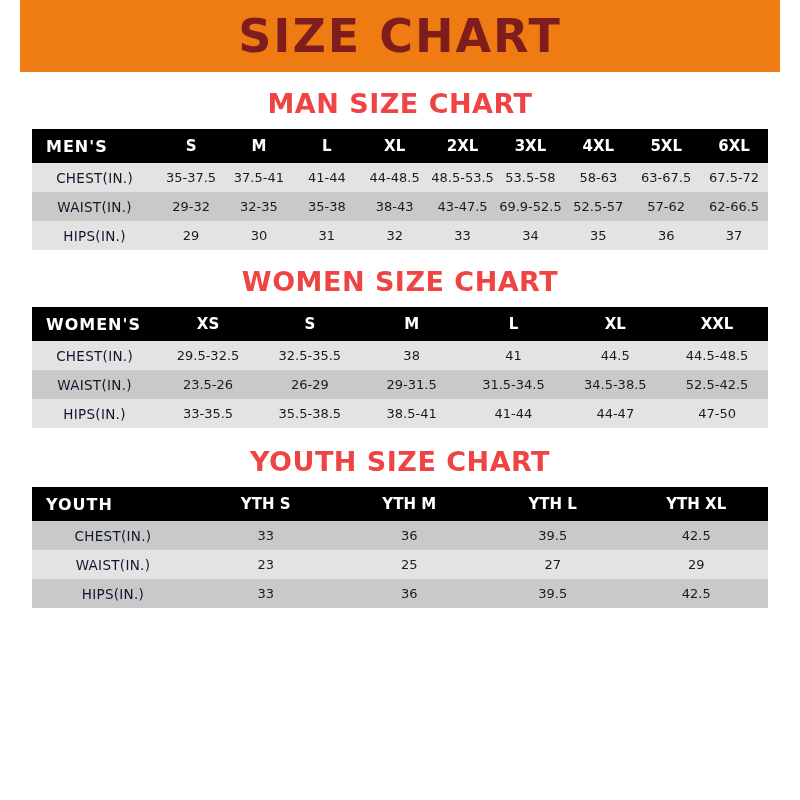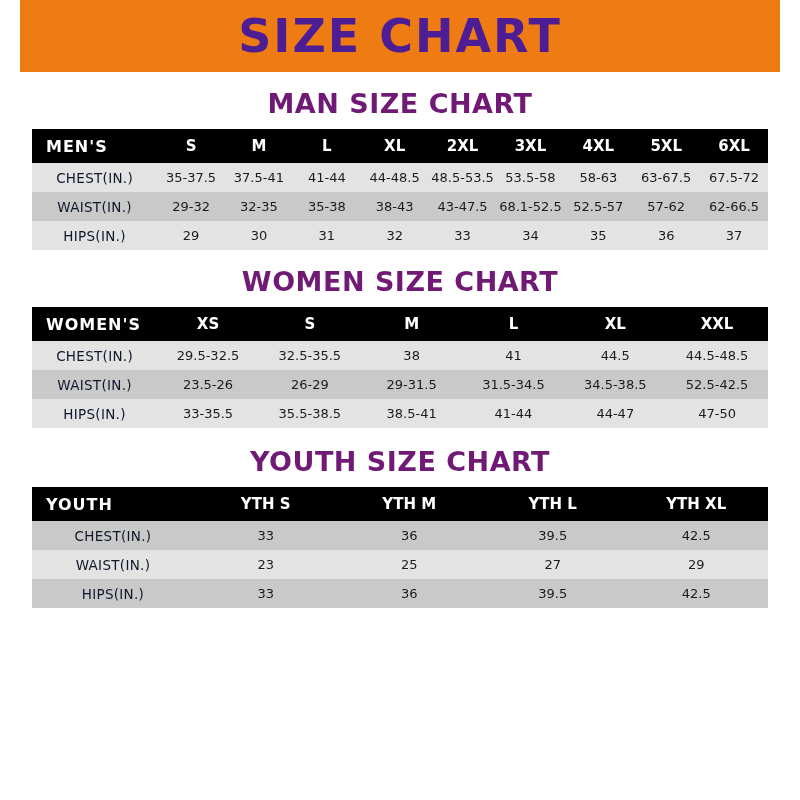--- a/index.html
+++ b/index.html
@@ -39,33 +39,33 @@
   }
   .banner .white-block-left { left: 0; width: 20px; }
   .banner .white-block-right { right: 0; width: 20px; }
   .banner-title {
     position: relative;
     z-index: 2;
     font-family: "DejaVu Sans", sans-serif;
     font-weight: bold;
     font-size: 46px;
     letter-spacing: 2px;
-    color: #4c1d95;
+    color: #7f1d1d;
     line-height: 1;
     text-align: center;
   }
 
   
   .section-title {
     text-align: center;
     font-family: "DejaVu Sans", sans-serif;
     font-weight: bold;
     font-size: 27px;
     letter-spacing: 0.5px;
-    color: #701a75;
+    color: #ef4444;
   }
   .sec1-title { margin-top: 16px; }
   .sec2-title { margin-top: 16px; }
   .sec3-title { margin-top: 18px; }
 
   
   .chart {
     margin: 10px 32px 0 32px;
     border-collapse: collapse;
     width: calc(100% - 64px);
@@ -172,21 +172,21 @@
           <td>63-67.5</td>
           <td>67.5-72</td>
         </tr>
         <tr class="row-dark">
           <td class="row-head">WAIST(IN.)</td>
           <td>29-32</td>
           <td>32-35</td>
           <td>35-38</td>
           <td>38-43</td>
           <td>43-47.5</td>
-          <td>68.1-52.5</td>
+          <td>69.9-52.5</td>
           <td>52.5-57</td>
           <td>57-62</td>
           <td>62-66.5</td>
         </tr>
         <tr class="row-light">
           <td class="row-head">HIPS(IN.)</td>
           <td>29</td>
           <td>30</td>
           <td>31</td>
           <td>32</td>

